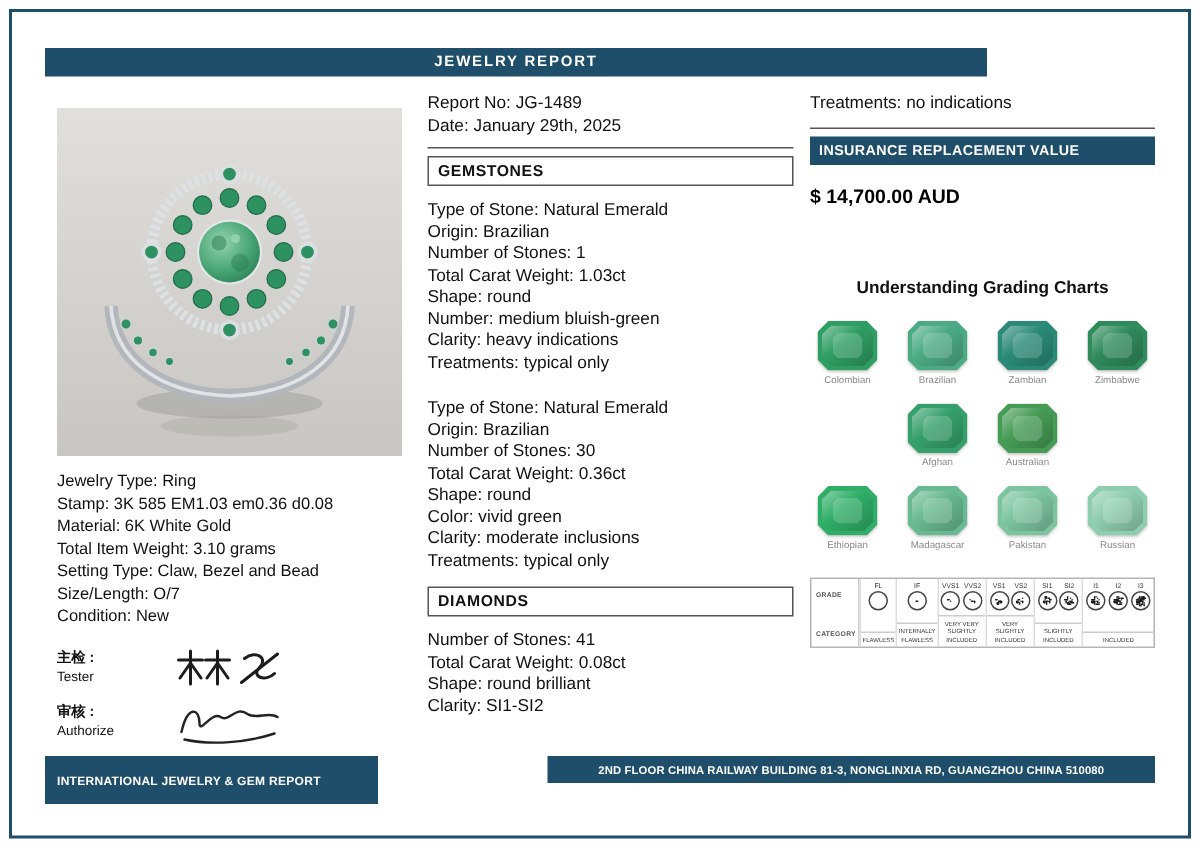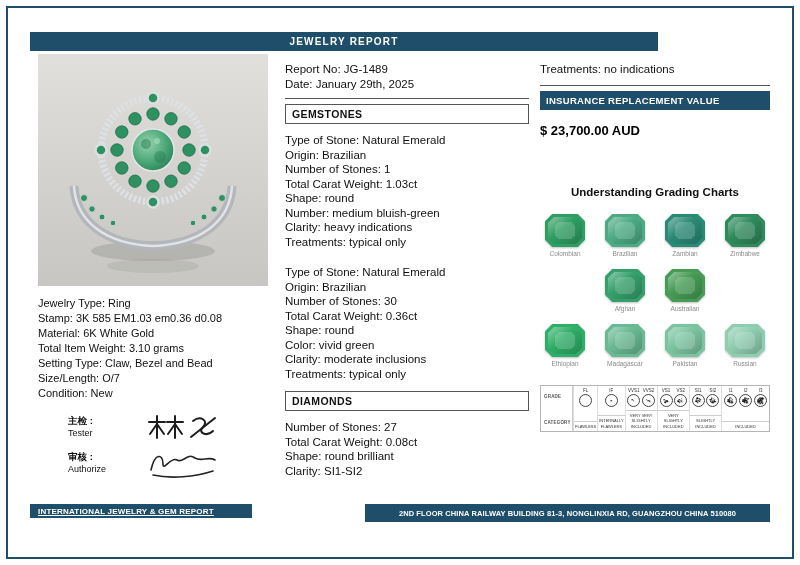--- a/index.html
+++ b/index.html
@@ -8,26 +8,26 @@
     font-family:"Liberation Sans", sans-serif;color:#111;
     -webkit-font-smoothing:antialiased;
   }
   .page{position:absolute;inset:6px;border:2px solid var(--accent,#1f4e6a);background:#fff;}
   .title-bar{
     position:absolute;left:22px;top:24px;width:628px;height:19px;
     background:var(--accent,#1f4e6a);color:#fff;display:flex;align-items:center;justify-content:center;
     font-size:10px;font-weight:bold;letter-spacing:1.2px;
   }
   
-  .col-left{position:absolute;left:30px;top:46px;width:230px;}
+  .col-left{position:absolute;left:30px;top:64px;width:230px;}
   .ring-photo{width:230px;height:232px;overflow:hidden;}
   .item-details{margin-top:10px;}
   .detail-line{font-size:11px;line-height:15px;color:#111;}
   .sign-block{margin-top:8px;}
-  .sign-row{display:flex;align-items:center;height:36px;gap:8px;justify-content:center;}
+  .sign-row{display:flex;align-items:center;height:36px;gap:8px;}
   .sign-labels{width:62px;}
   .sign-cn{font-size:9.5px;font-weight:bold;color:#111;line-height:12px;}
   .sign-en{font-size:9px;color:#111;line-height:12px;}
   .signature{flex:0 0 auto;}
   
   .col-mid{position:absolute;left:277px;top:54px;width:244px;}
   .mid-line{font-size:11.5px;line-height:14.5px;color:#111;}
   .report-line{font-size:11.5px;line-height:15px;color:#111;}
   .rule{border:none;border-top:1px solid #555;margin:6px 0 5px 0;}
   .section-box{
@@ -64,23 +64,23 @@
   .cl-group{display:flex;flex-direction:column;border-left:1px solid #ddd;}
   .cl-group:first-of-type{border-left:none;}
   .cl-top{display:flex;justify-content:space-around;padding:2px 1px 3px 1px;border-bottom:1px solid #ccc;flex:1;}
   .cl-cell{display:flex;flex-direction:column;align-items:center;gap:1px;}
   .cl-code{font-size:4.5px;color:#333;}
   .cl-circle{width:13px;height:13px;border-radius:50%;border:1px solid #444;position:relative;background:#fff;box-sizing:border-box;}
   .cl-dot{position:absolute;width:1.5px;height:1.5px;background:#1a1a1a;border-radius:50%;transform:translate(-50%,-50%);}
   .cl-cat{font-size:4px;text-align:center;color:#333;padding:2px 1px;line-height:1.35;text-transform:uppercase;}
   
   .footer-left{
-    position:absolute;left:22px;top:496px;width:222px;height:14px;background:var(--accent,#1f4e6a);
+    position:absolute;left:22px;top:496px;width:222px;height:32px;background:var(--accent,#1f4e6a);
     color:#fff;font-size:8px;font-weight:bold;display:flex;align-items:center;padding-left:8px;
-    letter-spacing:.2px;box-sizing:border-box;text-decoration:underline;
+    letter-spacing:.2px;box-sizing:border-box;
   }
   .footer-right{
     position:absolute;left:357px;top:496px;width:405px;height:18px;background:var(--accent,#1f4e6a);
     color:#fff;font-size:7.5px;font-weight:bold;display:flex;align-items:center;justify-content:center;
     letter-spacing:.1px;box-sizing:border-box;
   }
 </style>
 </head>
 <body>
 
@@ -215,32 +215,32 @@
           <div class="mid-line">Number of Stones: 30</div>
           <div class="mid-line">Total Carat Weight: 0.36ct</div>
           <div class="mid-line">Shape: round</div>
           <div class="mid-line">Color: vivid green</div>
           <div class="mid-line">Clarity: moderate inclusions</div>
           <div class="mid-line">Treatments: typical only</div>
         </div>
       </div>
     <div class="section-box diamond-box">DIAMONDS</div>
     <div class="diamond-lines">
-        <div class="mid-line">Number of Stones: 27</div>
+        <div class="mid-line">Number of Stones: 41</div>
         <div class="mid-line">Total Carat Weight: 0.08ct</div>
         <div class="mid-line">Shape: round brilliant</div>
         <div class="mid-line">Clarity: SI1-SI2</div>
       </div>
   </div>
 
   <div class="col-right">
     <div class="treatments-line">Treatments: no indications</div>
     <hr class="rule-right">
     <div class="ins-bar">INSURANCE REPLACEMENT VALUE</div>
-    <div class="ins-value">$ 23,700.00 AUD</div>
+    <div class="ins-value">$ 14,700.00 AUD</div>
     <div class="grading-title">Understanding Grading Charts</div>
     <div class="emerald-grid">
         <div class="em-row">
           <div class="em-cell">
             <div class="stone" style="--c: #2f9e63;">
               <div class="facet-a"></div>
               <div class="facet-b"></div>
               <div class="facet-c"></div>
             </div>
             <div class="em-name">Colombian</div>

